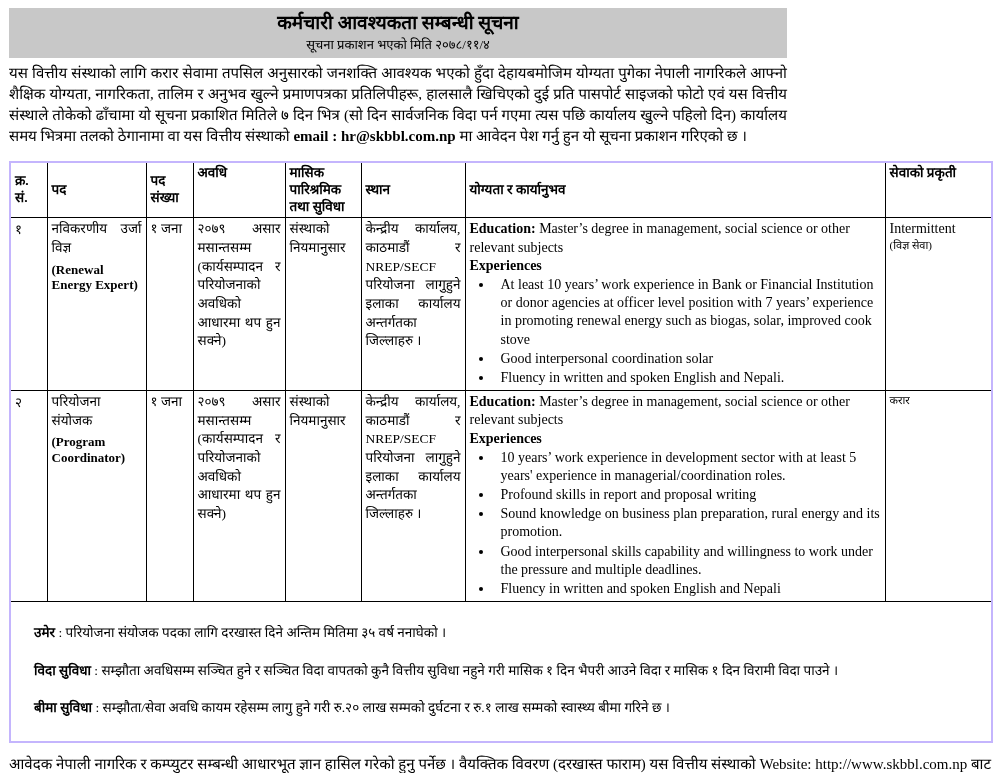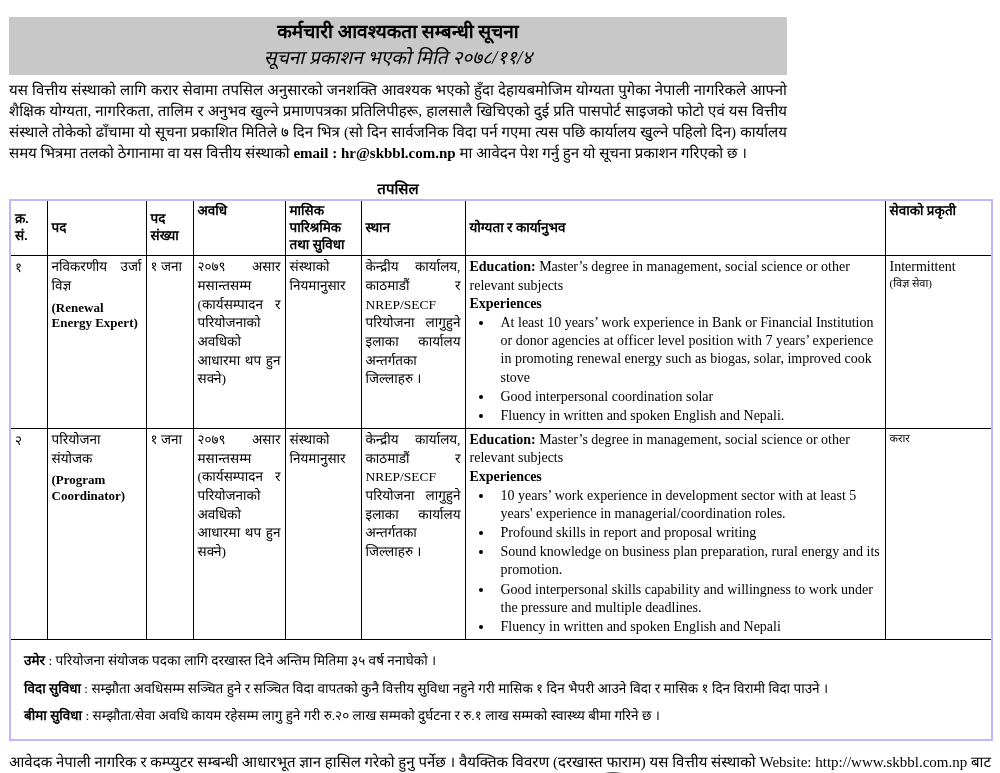--- a/index.html
+++ b/index.html
@@ -2,26 +2,26 @@
 <html><head>
 <meta charset="utf-8">
 <style>
   * { box-sizing: border-box; }
   html,body { margin:0; padding:0; }
   body {
     width:1000px; height:773px; background:#ffffff; color:#000;
     font-family:"Liberation Serif","DejaVu Serif",serif;
     overflow:hidden;
   }
-  .page { position:relative; width:796px; height:773px; padding:17px 9px 0; }
+  .page { position:relative; width:796px; height:773px; padding:8px 9px 0; }
 
   
   .title-band { background:#c8c8c8; text-align:center; padding:4px 0 5px; }
   .title { font-size:19px; font-weight:bold; line-height:1.15; }
-  .subtitle { font-size:19px; margin-top:1px;font-style:italic; }
+  .subtitle { font-size:13px; margin-top:1px; }
 
   
   .intro { font-size:15px; line-height:1.4; text-align:justify; margin:5px 0 14px; }
   .intro .email { font-weight:bold; }
   .tapasil { text-align:center; font-weight:bold; font-size:15px; margin:0 0 1px; }
 
   
   table { border-collapse:collapse; table-layout:fixed; width:982px; border:2px solid #c4b5fd; }
   th,td { border:1px solid #000; padding:2px 4px; vertical-align:middle; text-align:left; font-weight:normal; }
   thead tr { height:56px; }
@@ -35,21 +35,21 @@
   .pos-en { font-weight:bold; font-family:"Liberation Serif",serif; font-size:13px; line-height:1.2; margin-top:4px; text-align:left; }
   .qual { font-size:14px; line-height:1.3; text-align:left; }
   .qual p { margin:0; }
   .qual .exp { font-weight:bold; }
   .qual ul { margin:1px 0 0; padding-left:24px; }
   .qual li { padding-left:7px; margin:0 0 1px; }
   .svc-en { font-size:14px; line-height:1.25; }
   .svc-np { font-size:11px; line-height:1.4; }
 
   .notes { padding:4px 7px 6px; }
-  .notes p { margin:6px; font-size:13.5px; line-height:1.6; text-align:justify; }
+  .notes p { margin:16px; font-size:13.5px; line-height:1.6; text-align:justify; }
   .notes b { font-weight:bold; }
 
   
   .footer { position:relative; margin-top:11px; height:95px; }
   .footer-para { margin:0; font-size:15px; line-height:1.42; text-align:justify; width:982px; }
   .seal { position:absolute; left:565px; top:20px; width:78px; height:78px; }
   .signature { position:absolute; right:14px; top:33px; text-align:center; font-size:15px; line-height:1.32; }
   .signature .committee { font-weight:bold; font-size:15.5px; }
 </style>
 </head>
@@ -59,21 +59,20 @@
 
   <div class="title-band">
     <div class="title">कर्मचारी आवश्यकता सम्बन्धी सूचना</div>
     <div class="subtitle">सूचना प्रकाशन भएको मिति २०७८/११/४</div>
   </div>
 
   <p class="intro"><span>यस वित्तीय संस्थाको लागि करार सेवामा तपसिल अनुसारको जनशक्ति आवश्यक भएको हुँदा देहायबमोजिम योग्यता पुगेका नेपाली नागरिकले आफ्नो शैक्षिक योग्यता, नागरिकता, तालिम र अनुभव खुल्ने प्रमाणपत्रका प्रतिलिपीहरू, हालसालै खिचिएको दुई प्रति पासपोर्ट साइजको फोटो एवं यस वित्तीय संस्थाले तोकेको ढाँचामा यो सूचना प्रकाशित मितिले ७ दिन भित्र (सो दिन सार्वजनिक विदा पर्न गएमा त्यस पछि कार्यालय खुल्ने पहिलो दिन) कार्यालय समय भित्रमा तलको ठेगानामा वा यस वित्तीय संस्थाको</span>
     <b class="email">email : hr@skbbl.com.np</b>
     <span>मा आवेदन पेश गर्नु हुन यो सूचना प्रकाशन गरिएको छ ।</span></p>
 
-  <div class="tapasil">तपसिल</div>
 
   <table>
     <colgroup>
       <col style="width:37px">
         <col style="width:99px">
         <col style="width:47px">
         <col style="width:92px">
       <col style="width:76px">
         <col style="width:104px">
         <col style="width:420px">

